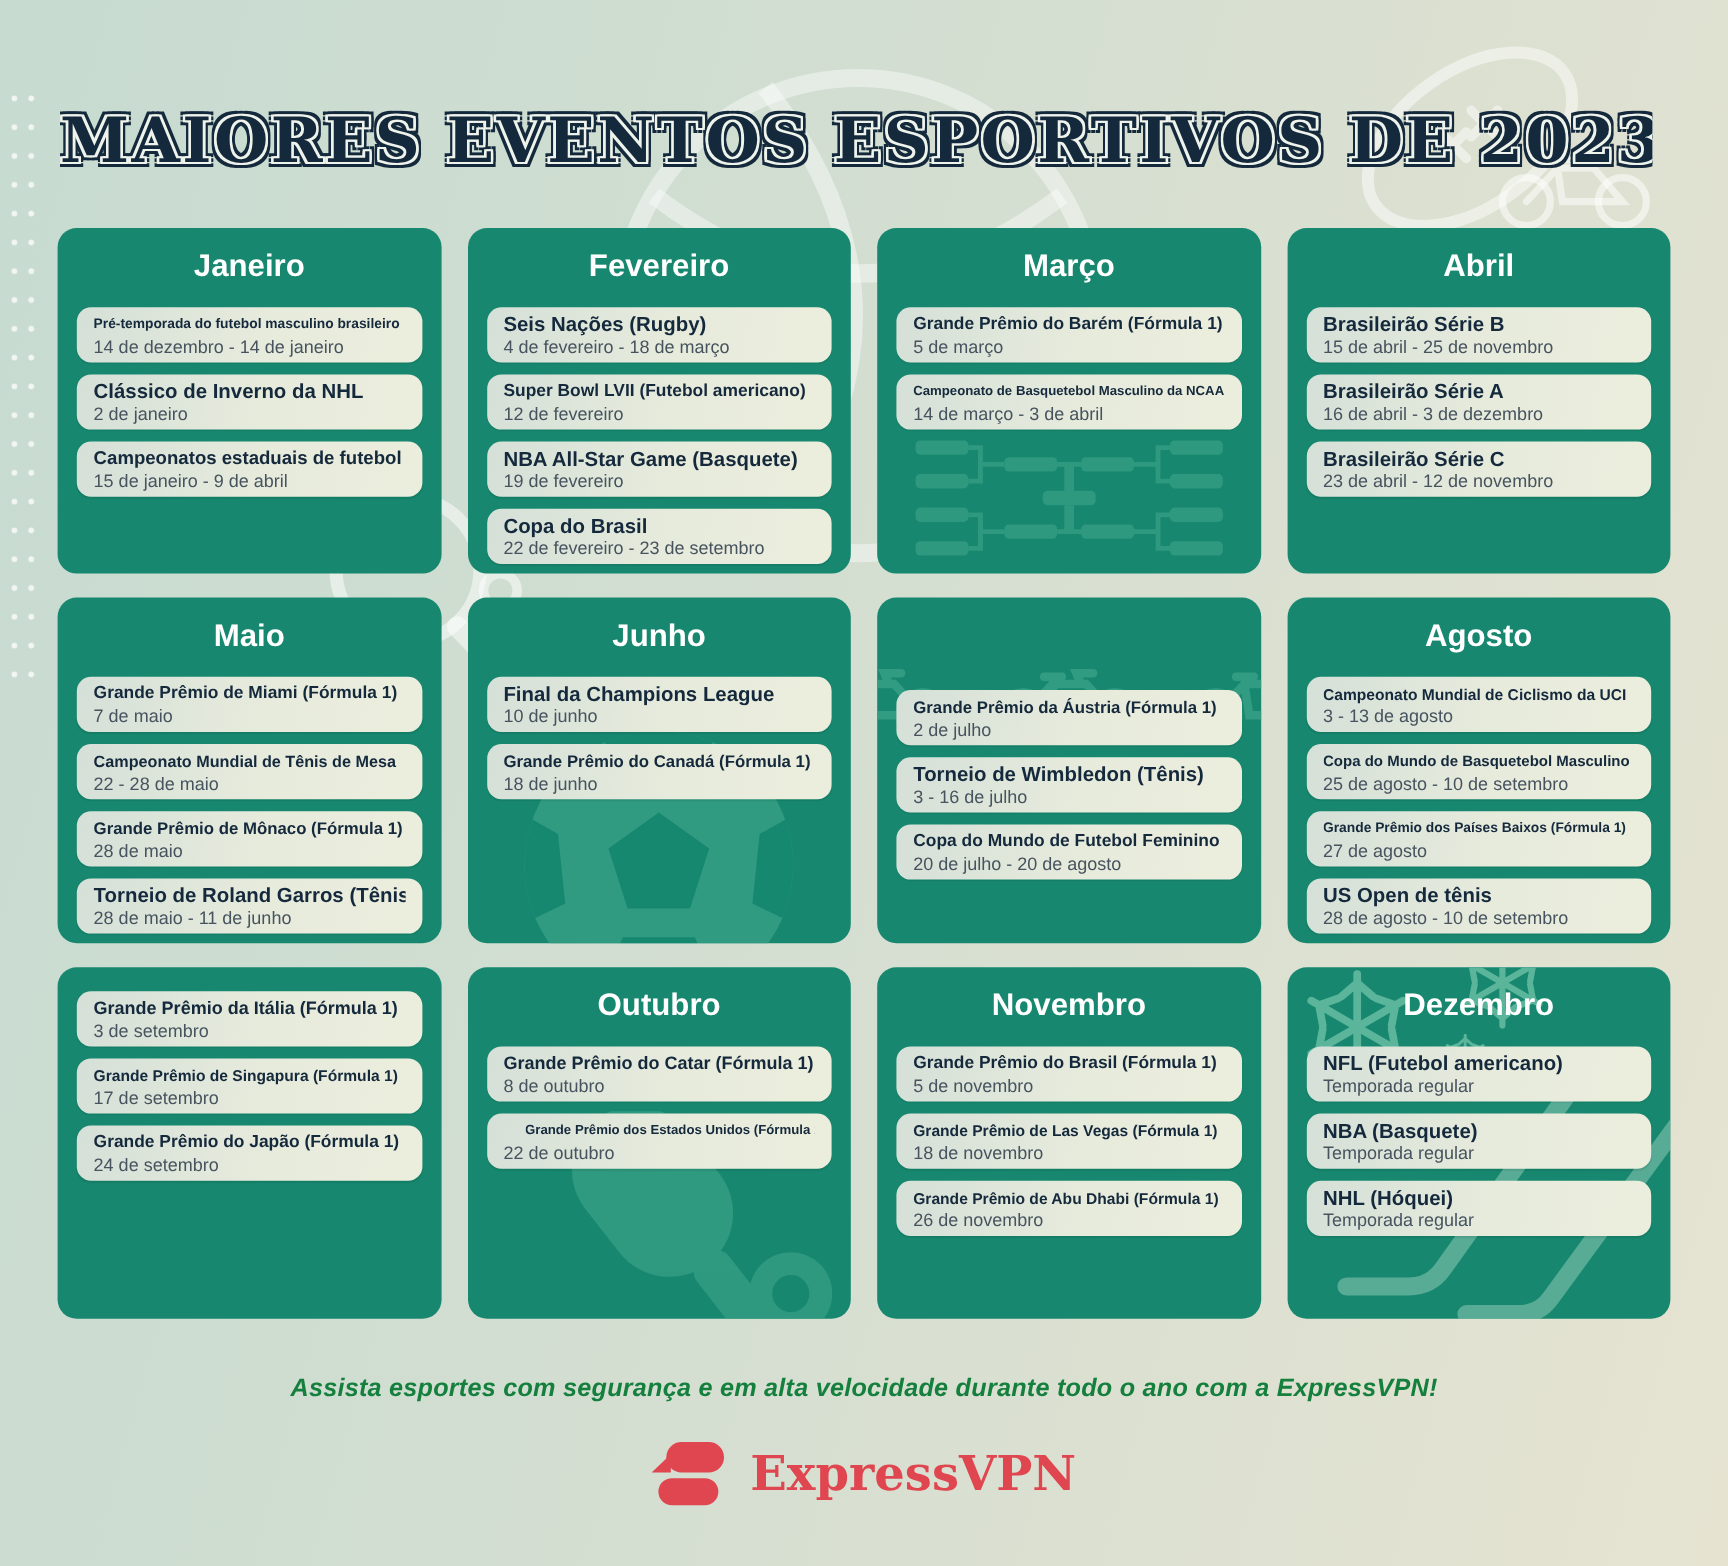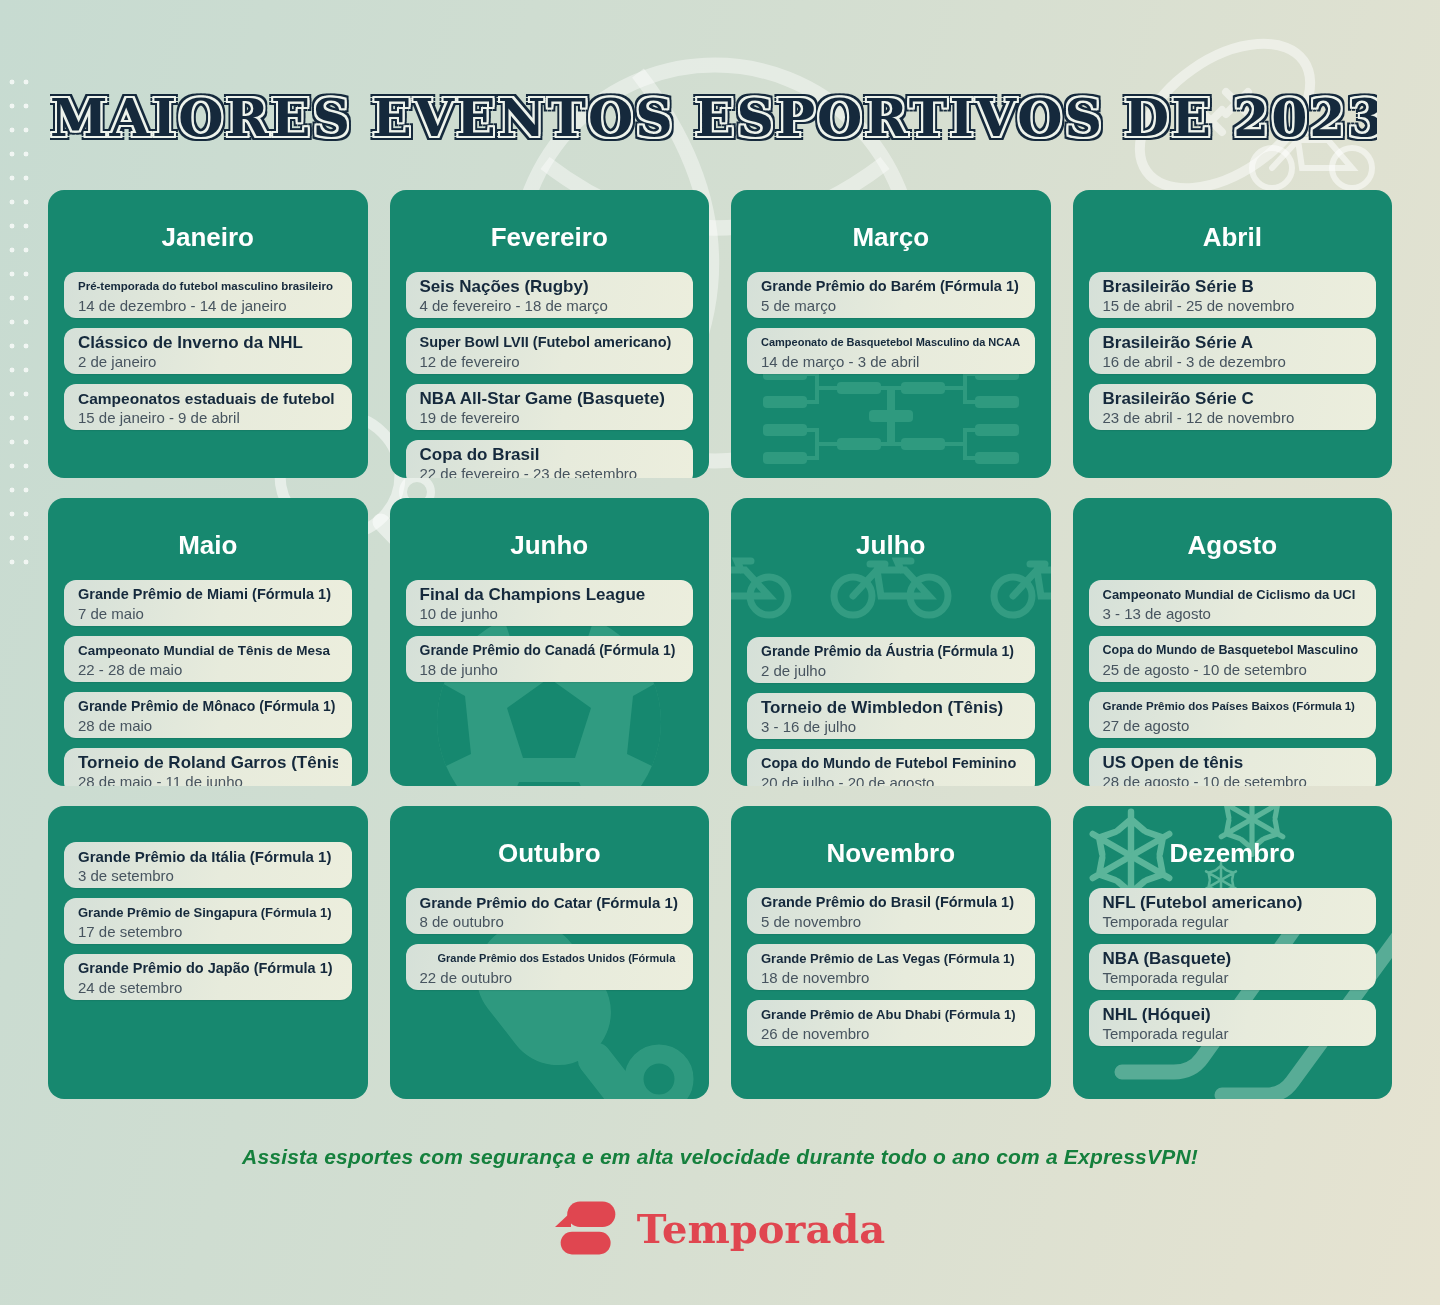--- a/index.html
+++ b/index.html
@@ -28,21 +28,21 @@
       -4px -4px 0 var(--navy), 4px -4px 0 var(--navy), -4px 4px 0 var(--navy), 4px 4px 0 var(--navy),
       0 -4px 0 var(--navy), 0 4px 0 var(--navy), -4px 0 0 var(--navy), 4px 0 0 var(--navy);
   }
   .grid{
     position:absolute;top:190px;left:48px;width:1344px;z-index:1;
     display:grid;grid-template-columns:repeat(4,1fr);grid-template-rows:288px 288px 293px;
     gap:20px 22px;
   }
   .month-card{
     background:var(--green);border-radius:16px;position:relative;overflow:hidden;
-    padding:16px 16px;box-sizing:border-box;
+    padding:0 16px;box-sizing:border-box;
   }
   .month-name{
     margin:16px 0 0;position:relative;z-index:2;
     color:#ffffff;font-size:26px;font-weight:bold;text-align:center;line-height:30px;
   }
   .events{margin-top:20px;display:flex;flex-direction:column;gap:10px;position:relative;z-index:2;}
   .events.pushed{margin-top:77px;}
   .event{
     background:linear-gradient(100deg,#d5e0d8 0%,#e7ebdc 55%,#eceedd 100%);
     border-radius:12px;padding:5px 14px 5px;box-shadow:0 1px 1px rgba(0,0,0,.08);
@@ -242,21 +242,20 @@
           <g clip-path="url(#bc)" fill="#17886f">
             <polygon points="120,76 162,106 146,156 94,156 78,106"></polygon>
             <polygon points="120,-26 168,8 150,62 90,62 72,8"></polygon>
             <polygon points="236,76 282,120 248,176 198,152 204,94"></polygon>
             <polygon points="4,76 36,94 42,152 -8,176 -42,120"></polygon>
             <polygon points="168,222 120,256 72,222 90,180 150,180"></polygon>
           </g>
         </svg></div>
     </section>
     <section class="month-card">
-    <h2 class="month-name">Julho</h2>
     <div class="events pushed">
         <div class="event">
     <div class="event-title" style="font-size: 14px;">Grande Prêmio da Áustria (Fórmula 1)</div>
     <div class="event-date">2 de julho</div>
   </div>
         <div class="event">
     <div class="event-title">Torneio de Wimbledon (Tênis)</div>
     <div class="event-date">3 - 16 de julho</div>
   </div>
         <div class="event">
@@ -404,14 +403,14 @@
 <div class="brand">
   <span style="display:inline-block;line-height:0">
     <svg width="66" height="60" viewBox="0 0 70 62">
       <g fill="#e04650">
         <rect x="13" y="3" width="51" height="27" rx="13.5"></rect>
         <polygon points="0,30 17,14 17,30"></polygon>
         <rect x="6" y="35" width="53" height="24" rx="12"></rect>
       </g>
     </svg>
   </span>
-  <span class="brand-name">Temporada</span>
+  <span class="brand-name">ExpressVPN</span>
 </div>
 
 </body></html>

